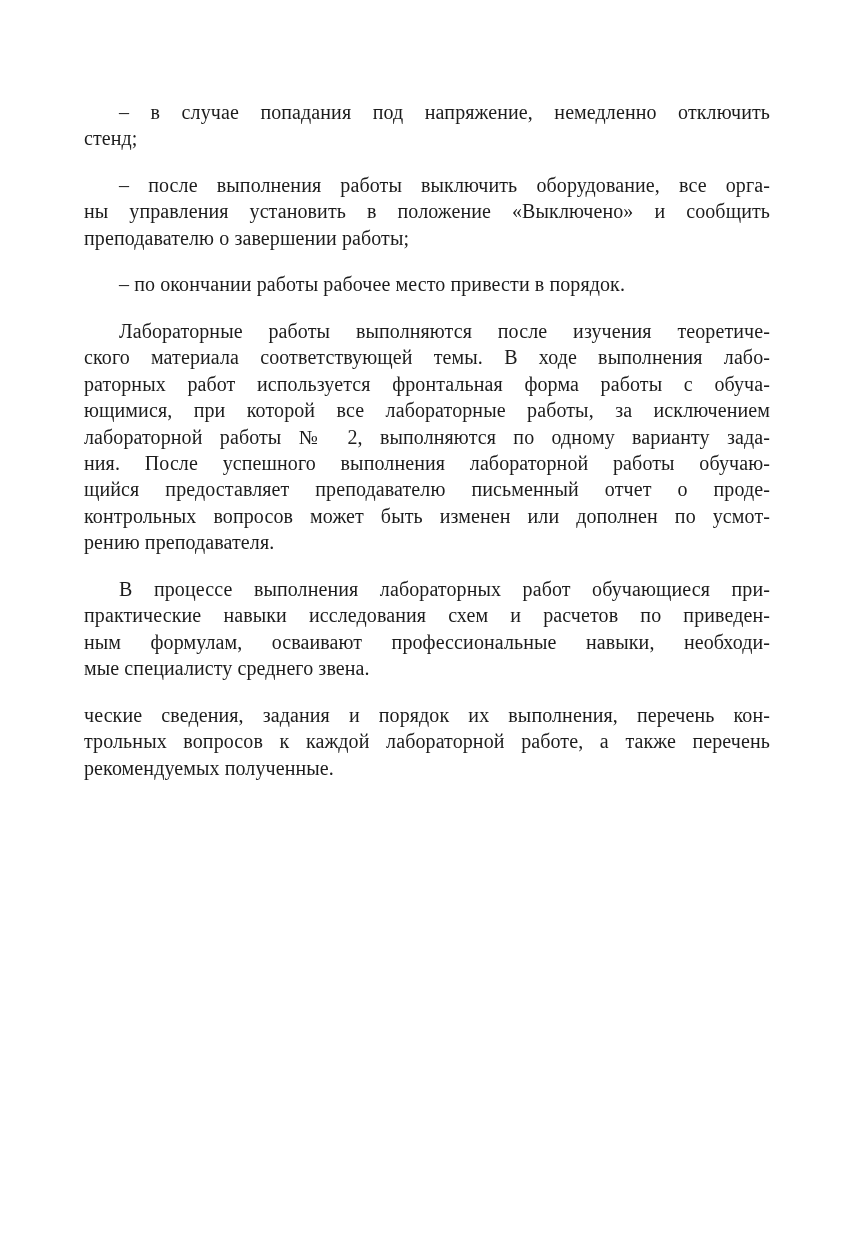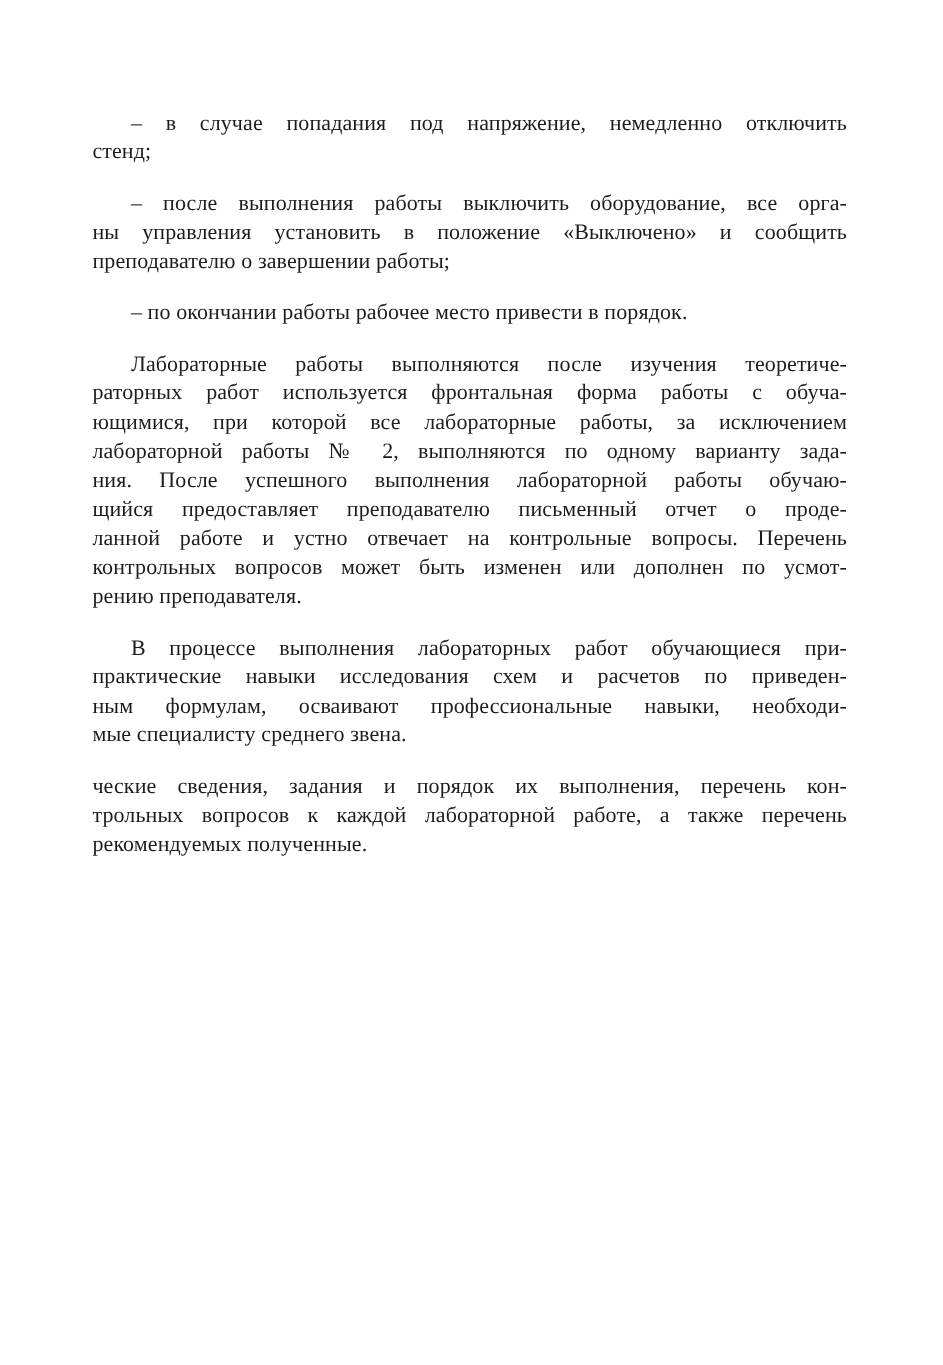--- a/index.html
+++ b/index.html
@@ -63,26 +63,26 @@
     <p></p>
 
     <p class="para">
       </p>
       <div class="line last indent">– по окончании работы рабочее место привести в порядок.</div>
     <p></p>
 
     <p class="para">
       </p>
       <div class="line indent">Лабораторные работы выполняются после изучения теоретиче-</div>
+      <div class="line">ского материала соответствующей темы. В ходе выполнения лабо-</div>
       <div class="line">раторных работ используется фронтальная форма работы с обуча-</div>
       <div class="line">ющимися, при которой все лабораторные работы, за исключением</div>
       <div class="line">лабораторной работы № 2, выполняются по одному варианту зада-</div>
       <div class="line">ния. После успешного выполнения лабораторной работы обучаю-</div>
       <div class="line">щийся предоставляет преподавателю письменный отчет о проде-</div>
-      <div class="line">ланной работе и устно отвечает на контрольные вопросы. Перечень</div>
       <div class="line">контрольных вопросов может быть изменен или дополнен по усмот-</div>
       <div class="line last">рению преподавателя.</div>
     <p></p>
 
     <p class="para">
       </p>
       <div class="line indent">В процессе выполнения лабораторных работ обучающиеся при-</div>
       <div class="line">практические навыки исследования схем и расчетов по приведен-</div>
       <div class="line">ным формулам, осваивают профессиональные навыки, необходи-</div>
       <div class="line last">мые специалисту среднего звена.</div>

